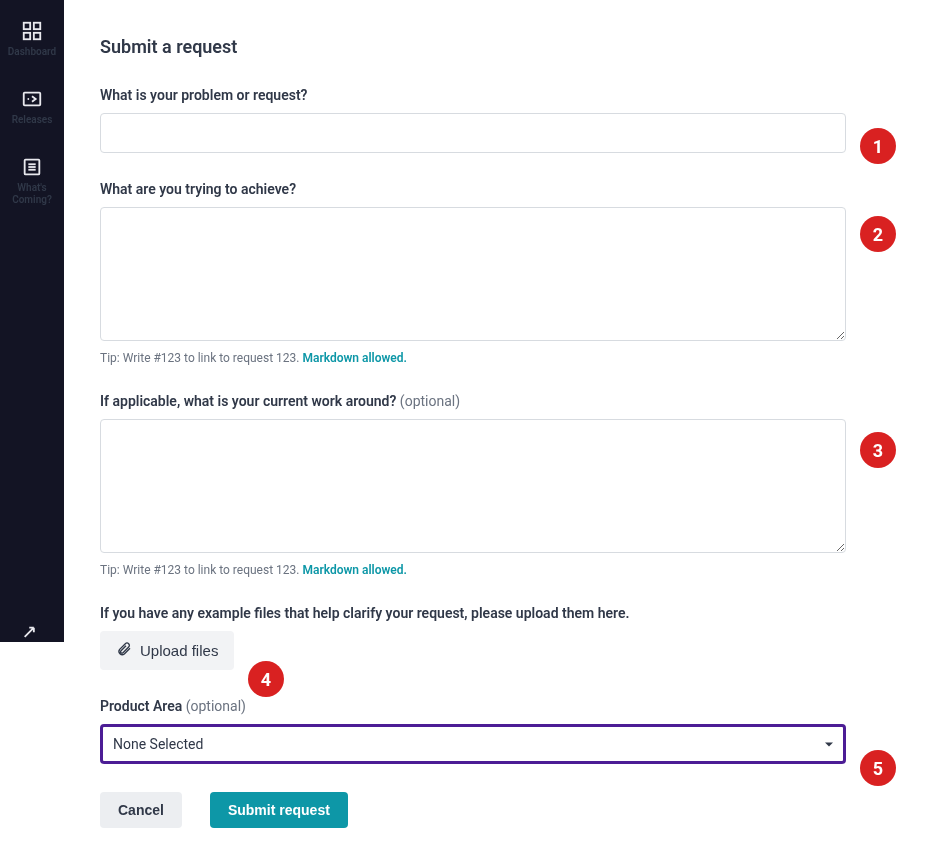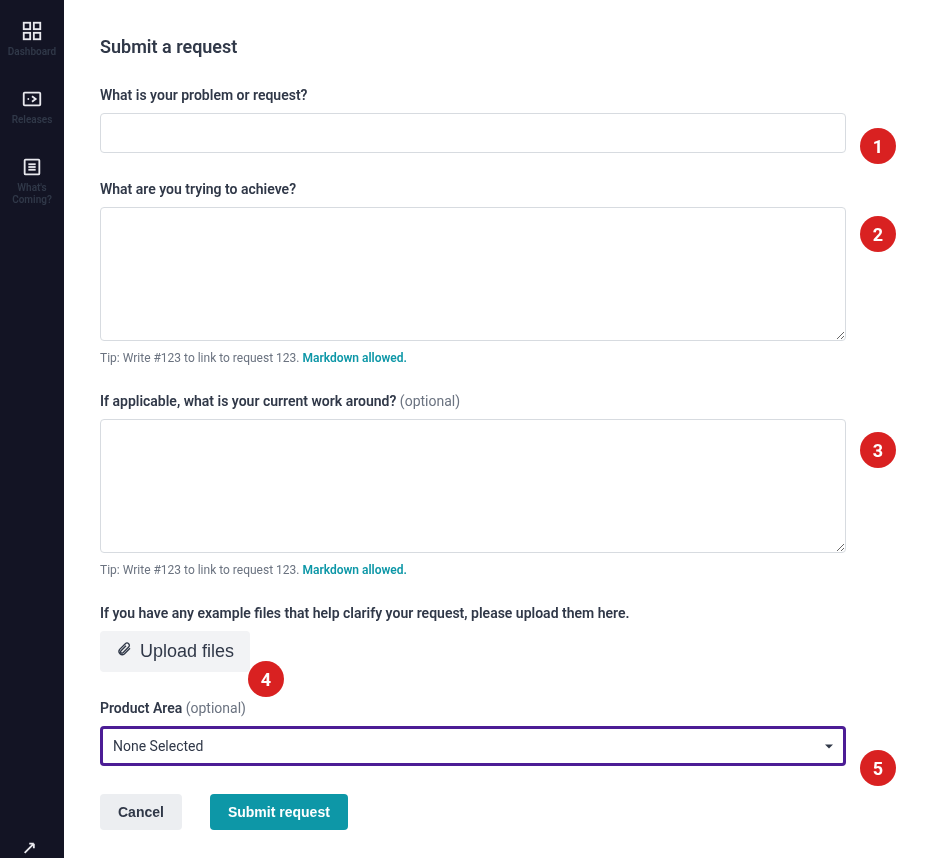--- a/index.html
+++ b/index.html
@@ -9,21 +9,21 @@
       color: #333;
       width: 930px;
       height: 858px;
       overflow: hidden;
       position: relative;
     }
     .sidebar {
       position: absolute;
       left: 0; top: 0;
       width: 64px;
-      height: 858px;
+      height: 642px;
       background: #131424;
       display: flex;
       flex-direction: column;
       align-items: center;
       padding-top: 10px;
     }
     .sidebar-item {
       width: 64px;
       display: flex;
       flex-direction: column;
@@ -97,21 +97,21 @@
     .hint a { color: #0d97a7; font-weight: 600; text-decoration: none; }
 
     .upload-btn {
       display: inline-flex;
       align-items: center;
       gap: 8px;
       background: #f2f3f5;
       border: none;
       border-radius: 4px;
       padding: 10px 16px;
-      font-size: 18px;
+      font-size: 15px;
       color: #303848;
       cursor: pointer;
       font-weight: 500;
     }
     .upload-btn svg { stroke: #303848; }
 
     .select-wrap {
       position: relative;
       width: 746px;
     }

